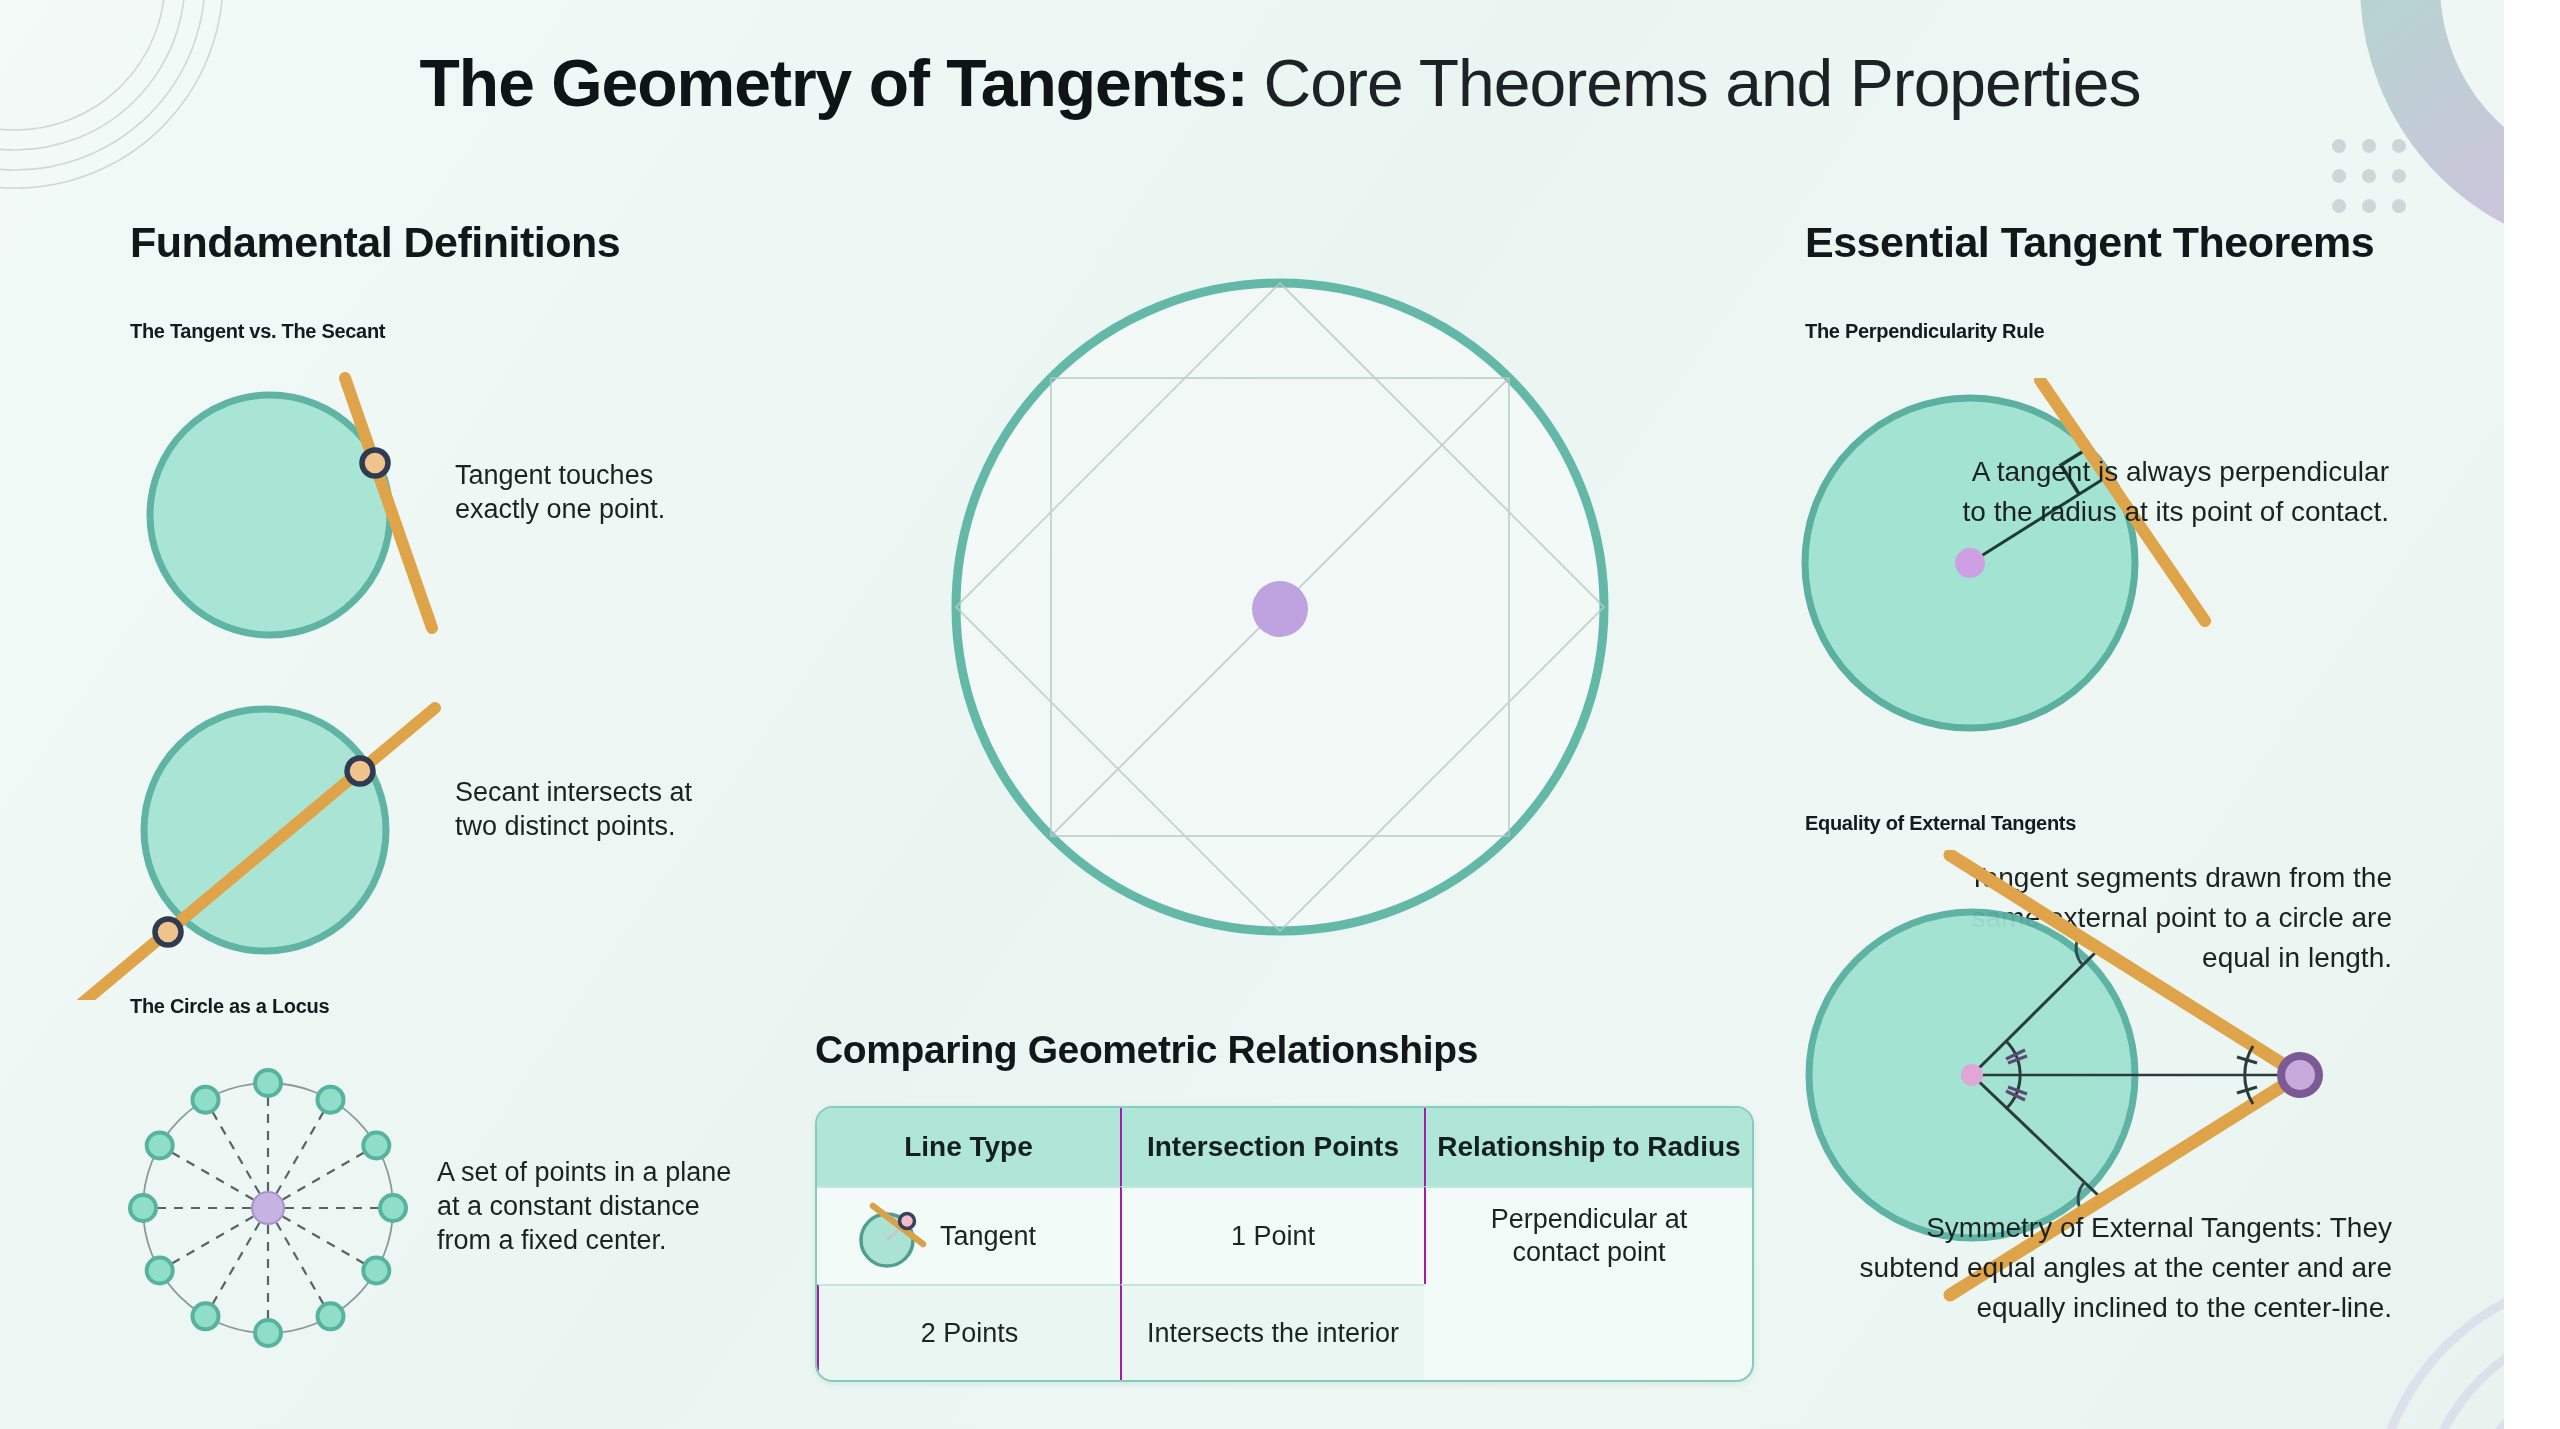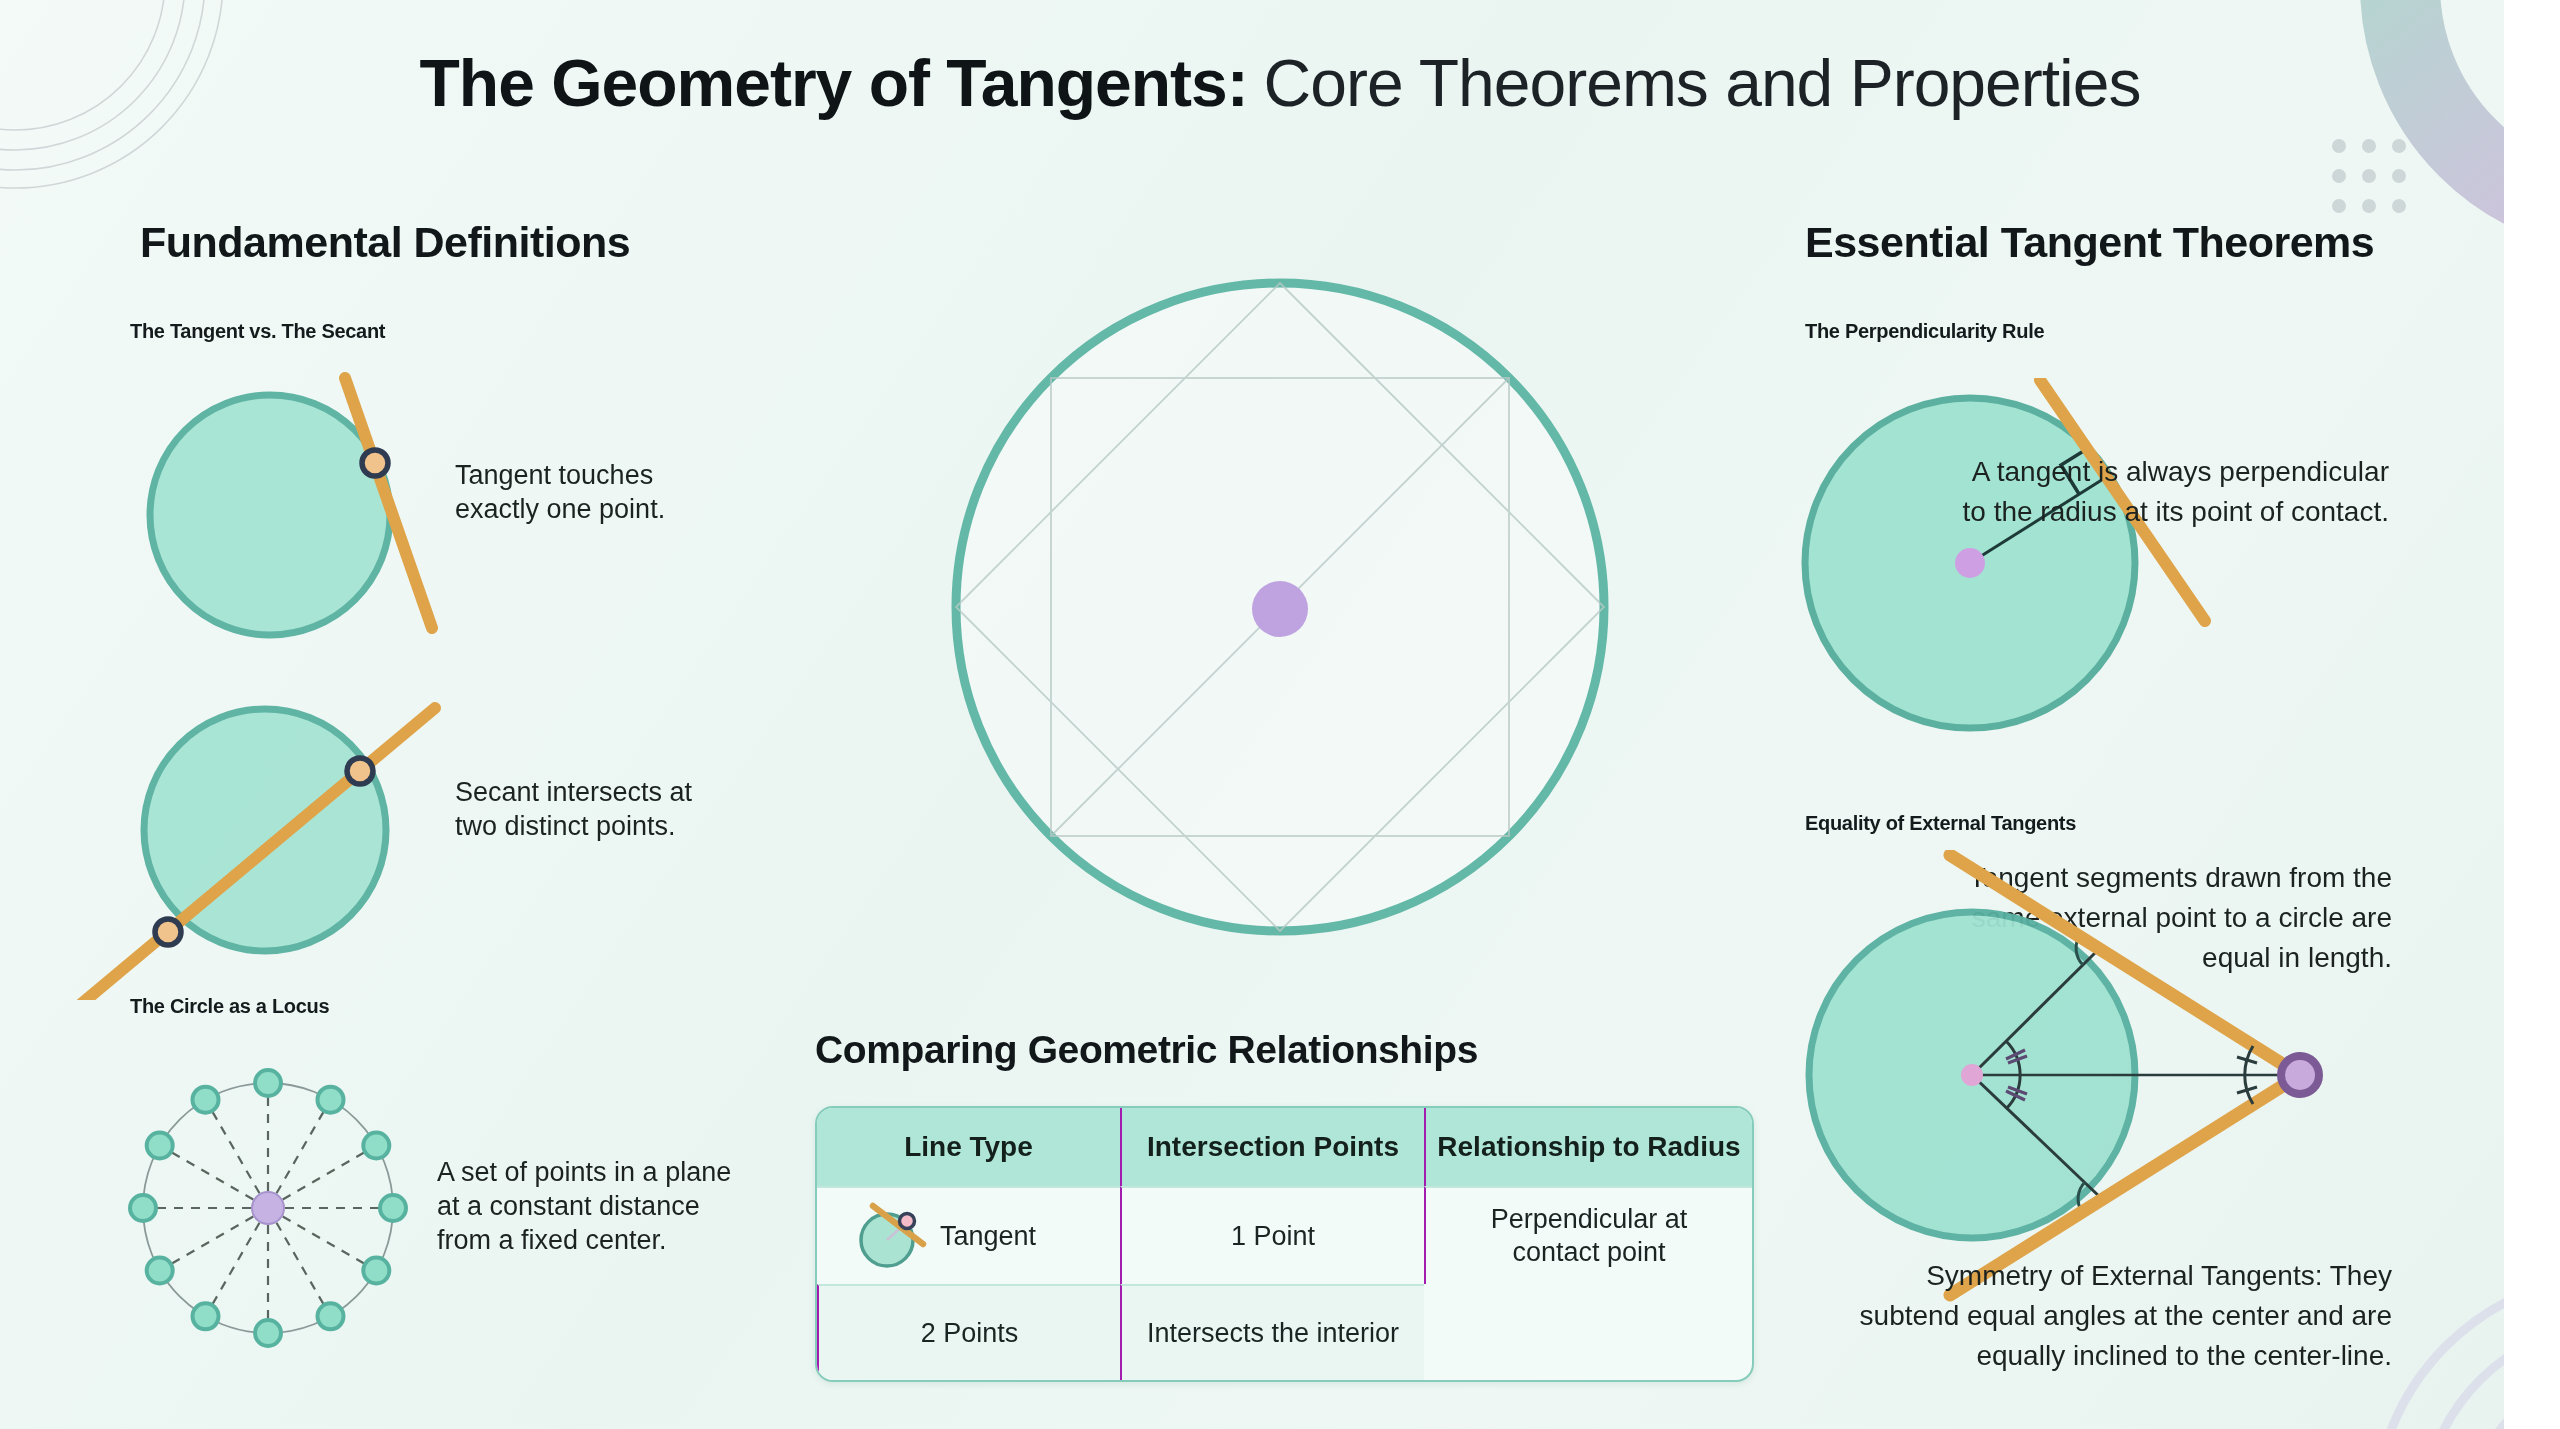--- a/index.html
+++ b/index.html
@@ -72,21 +72,21 @@
   <svg class="abs" style="left:2330px;top:1200px" width="230" height="229">
     <g fill="none" stroke="#d8d9ea" stroke-width="9" opacity="0.7">
       <circle cx="290" cy="320" r="150"></circle>
         <circle cx="290" cy="320" r="198"></circle>
         <circle cx="290" cy="320" r="246"></circle>
     </g>
   </svg>
 
   <h1 class="abs title"><span>The Geometry of Tangents:</span><span class="title-reg">Core Theorems and Properties</span></h1>
 
-  <h2 class="abs sec-heading" style="left:140px;top:218px">Fundamental Definitions</h2>
+  <h2 class="abs sec-heading" style="left:130px;top:218px">Fundamental Definitions</h2>
   <h3 class="abs sub-heading" style="left:130px;top:320px">The Tangent vs. The Secant</h3>
 
   <svg class="abs" style="left:120px;top:360px" width="340" height="320">
     <circle cx="150" cy="155" r="120" fill="#a6e4d4" stroke="#58b1a0" stroke-width="7" opacity="0.95"></circle>
     <line x1="225" y1="18" x2="312" y2="268" stroke="#dfa449" stroke-width="12" stroke-linecap="round"></line>
     <circle cx="255" cy="103" r="13" fill="#f1c38c" stroke="#2f3b50" stroke-width="5.5"></circle>
   </svg>
   <p class="abs caption preline" style="left:455px;top:458px">Tangent touches
 exactly one point.</p>
 
@@ -209,18 +209,18 @@
     <line x1="160" y1="5" x2="510" y2="225" stroke="#dfa449" stroke-width="13" stroke-linecap="round"></line>
     <line x1="160" y1="445" x2="510" y2="225" stroke="#dfa449" stroke-width="13" stroke-linecap="round"></line>
     <path d="M 463 254 A 55 55 0 0 1 463 196" fill="none" stroke="#2b3c3d" stroke-width="3"></path>
     <g stroke="#2b3c3d" stroke-width="3">
       <line x1="467" y1="237" x2="447" y2="243"></line>
         <line x1="467" y1="213" x2="447" y2="207"></line>
     </g>
     <circle cx="182" cy="225" r="11" fill="#e0a6d6"></circle>
     <circle cx="510" cy="225" r="19" fill="#c9aadd" stroke="#7b5a96" stroke-width="8"></circle>
   </svg>
-  <p class="abs caption-r" style="right:112px;top:1256px;width:560px">Symmetry of External Tangents:
+  <p class="abs caption-r" style="right:112px;top:1208px;width:560px">Symmetry of External Tangents:
 They subtend equal angles at
 the center and are equally
 inclined to the center-line.</p>
 
 </div>
 
 </body></html>

